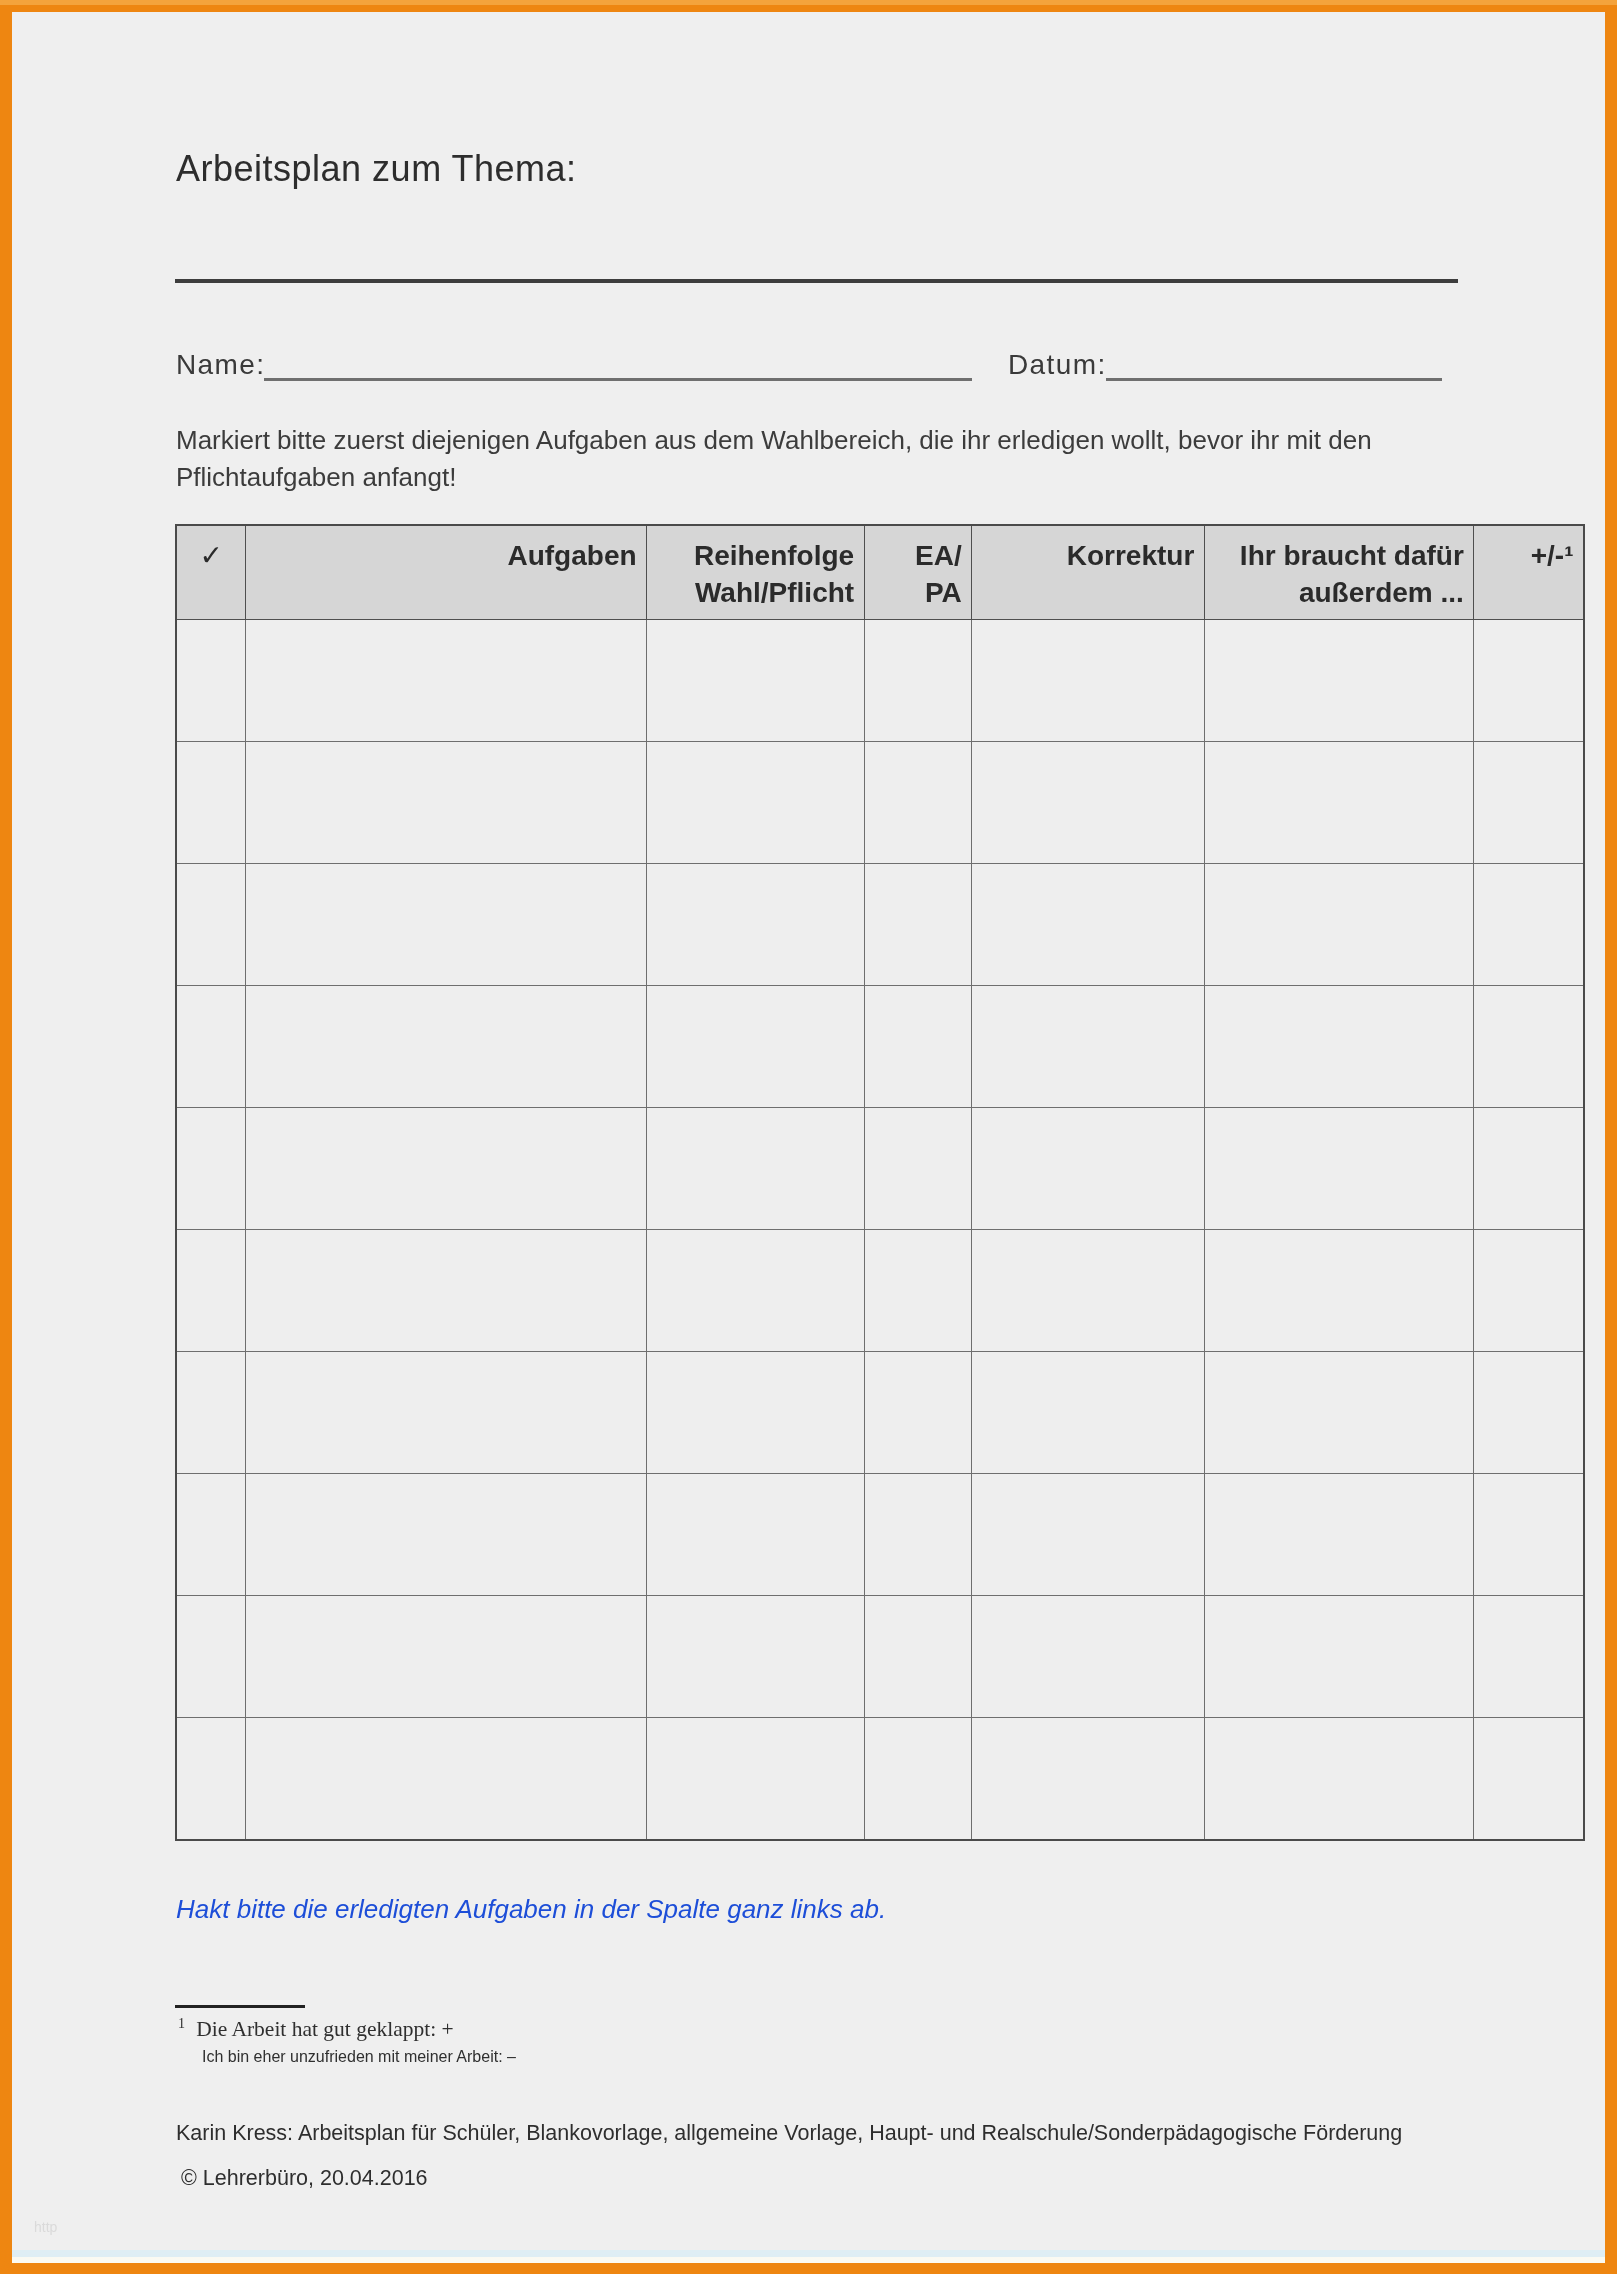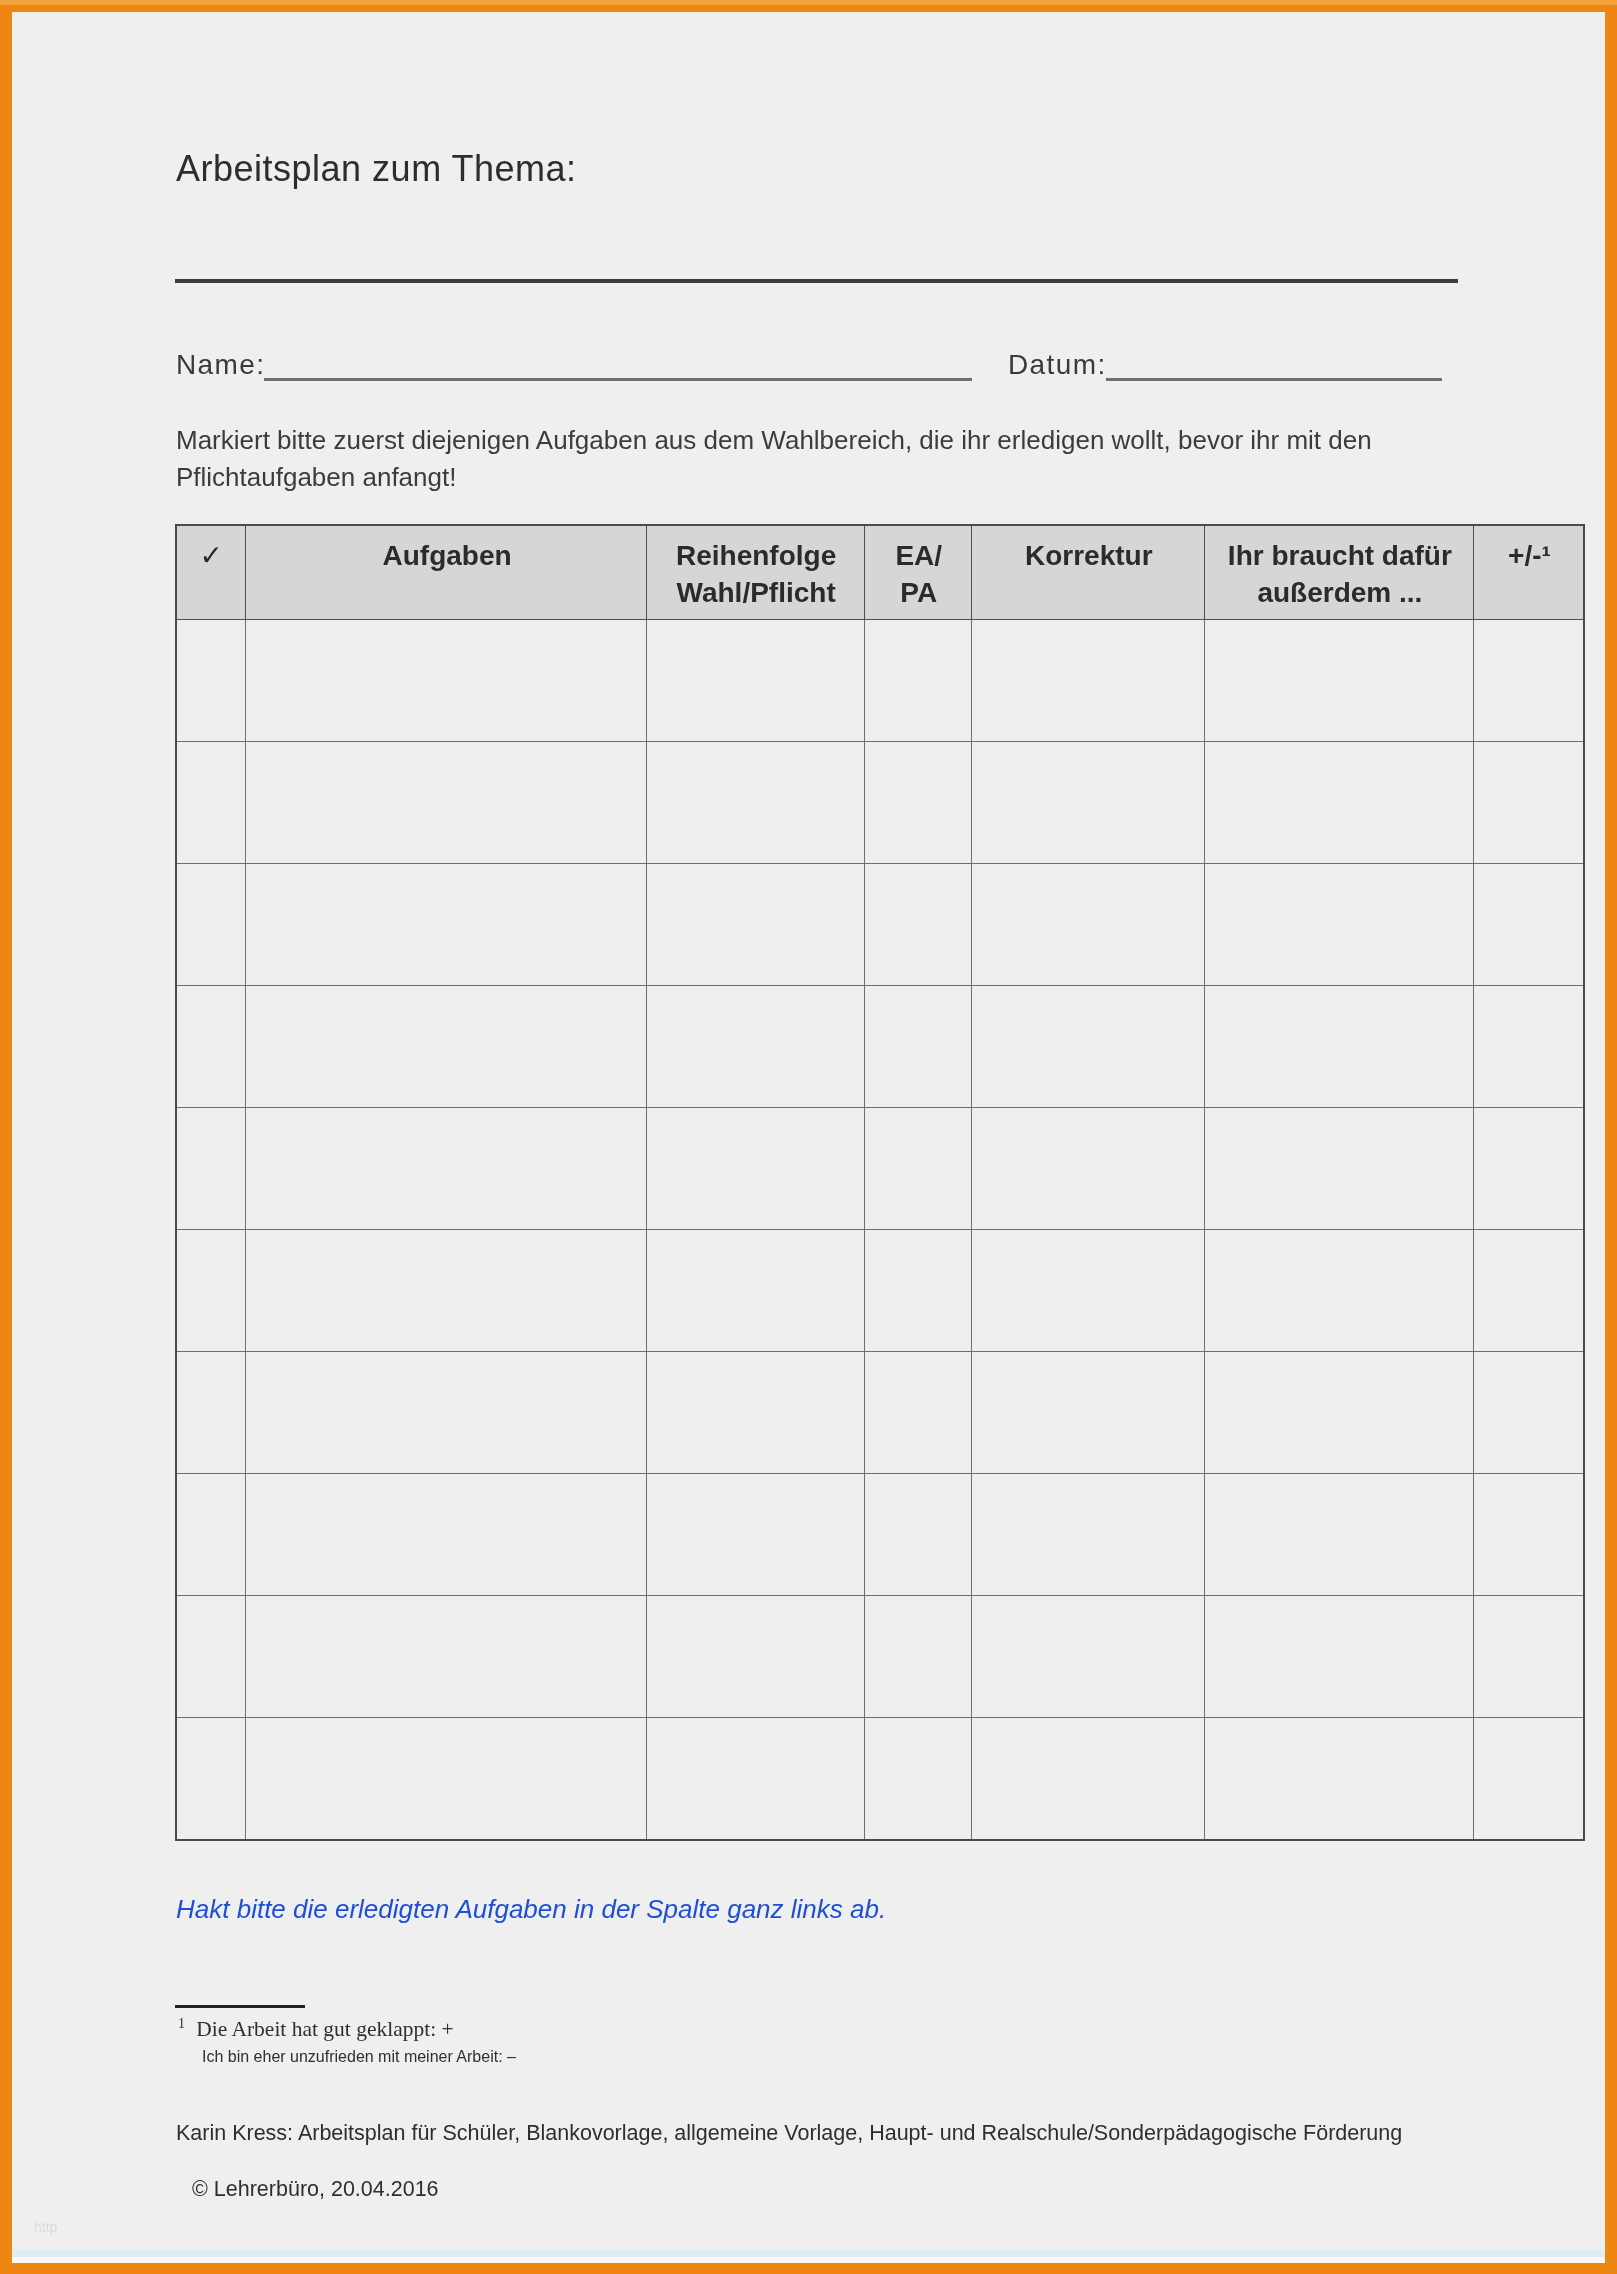--- a/index.html
+++ b/index.html
@@ -94,21 +94,21 @@
     border-collapse: collapse;
     table-layout: fixed;
     border: 2.8px solid #4a4a4a;
   }
   .plan-table th {
     background: #d6d6d6;
     border: 1.9px solid #4f4f4f;
     font-size: 28px;
     font-weight: bold;
     color: #2b2b2b;
-    text-align: center;
+    text-align: right;
     vertical-align: top;
     padding: 11.2px 9.4px 7.5px 11.2px;
     height: 67px;
     line-height: 37px;
     white-space: pre-line;
   }
   .plan-table th.col-check { text-align: center; padding-left: 3.7px; padding-right: 3.7px; }
   .plan-table td {
     border: 1.9px solid #6e6e6e;
     border-top: 1.9px solid #5c5c5c;
@@ -165,21 +165,21 @@
     font-size: 21.5px;
     color: #2e2e2e;
     margin: 0;
     text-align: right;
   }
   .footer-line2 {
     position: absolute;
     left: 176px; top: 2161px;
     font-size: 21.5px;
     color: #2e2e2e;
-    margin: 16px;
+    margin: 5px;
   }
   .watermark {
     position: absolute;
     left: 34px; top: 2219px;
     font-size: 14px;
     color: #dadada;
   }
 </style>
 </head>
 <body>

